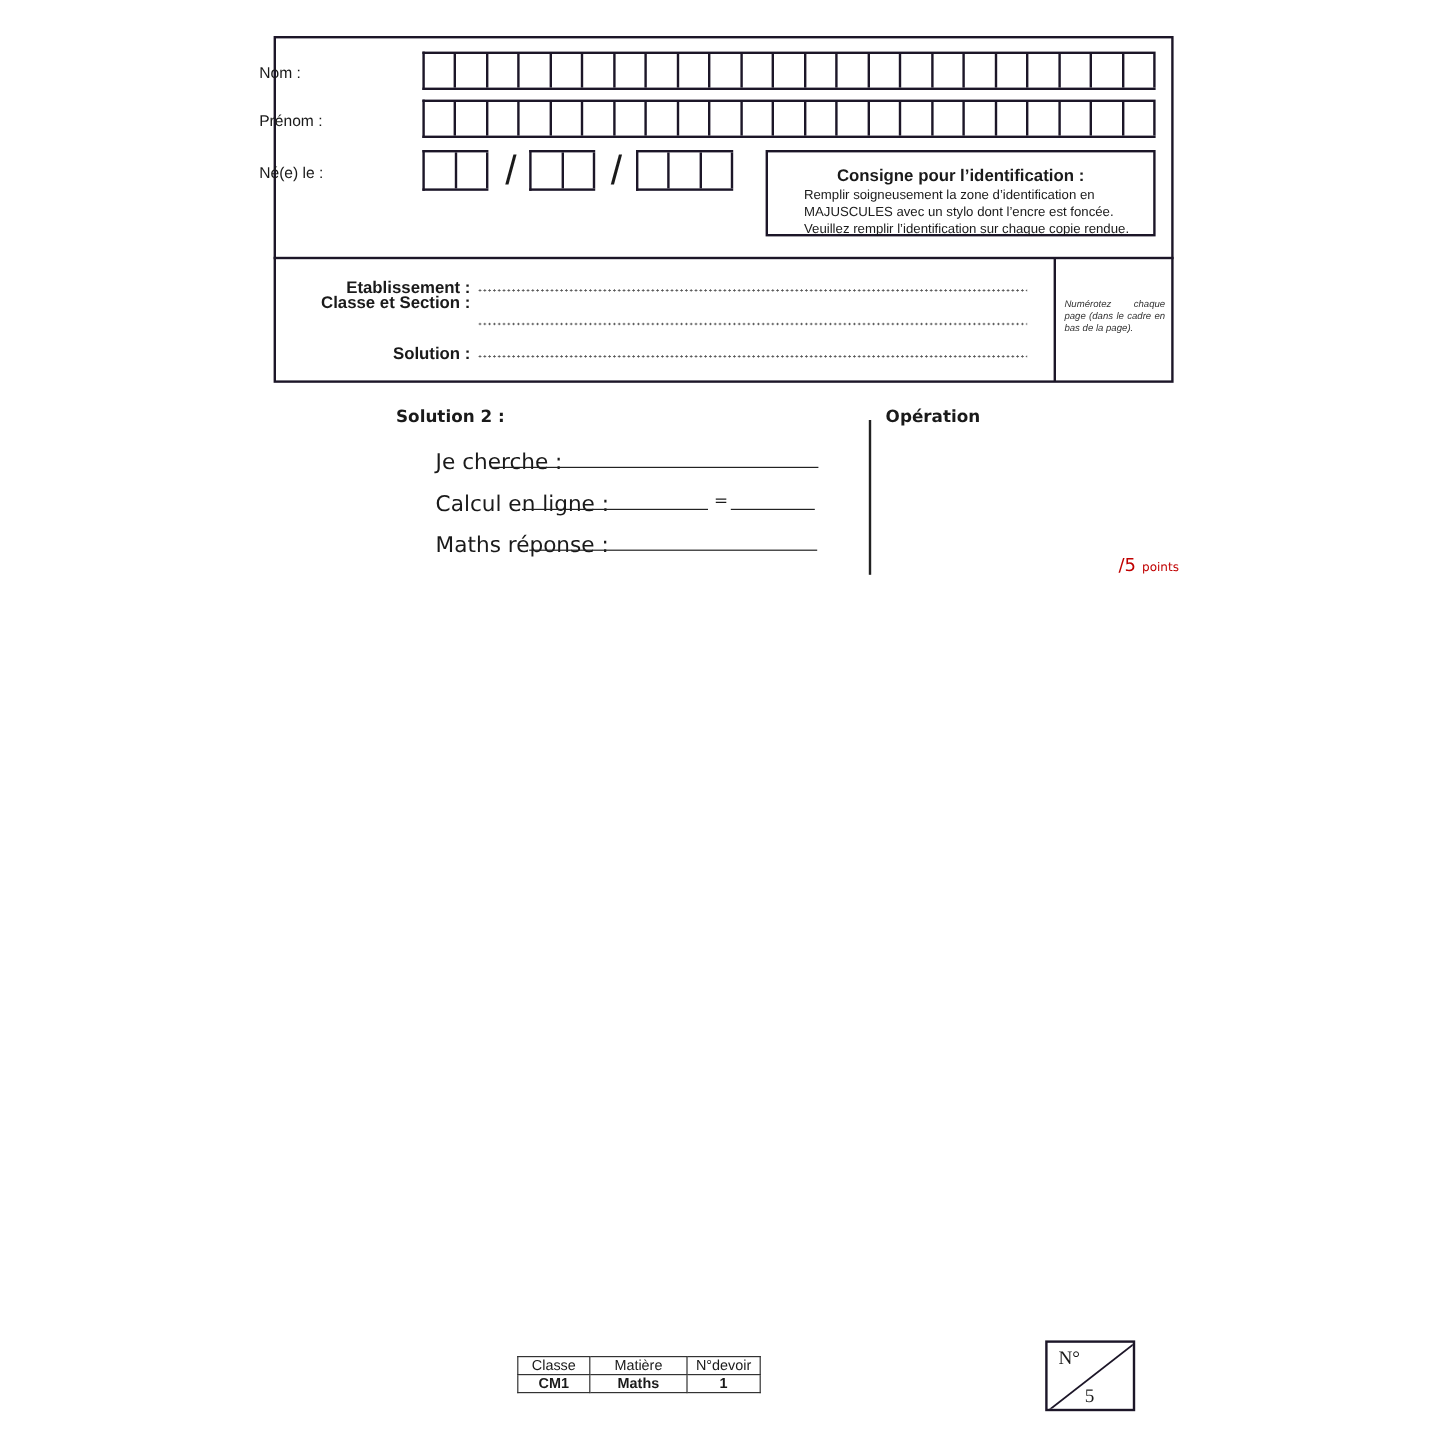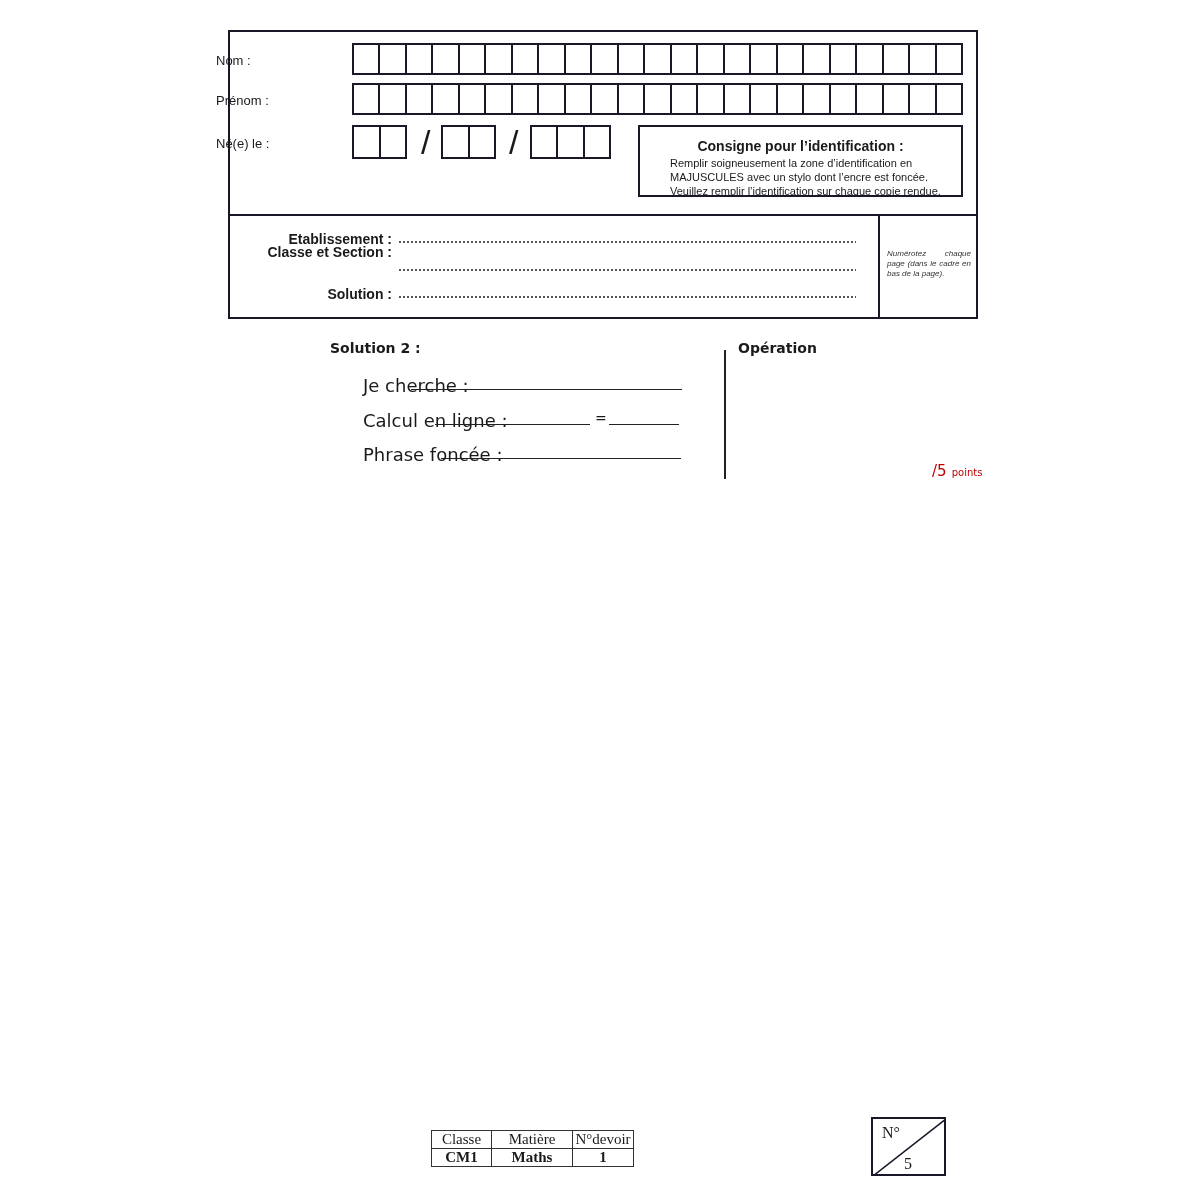--- a/index.html
+++ b/index.html
@@ -45,21 +45,21 @@
   .sol-row { position: absolute; left: 330px; font-size: 18px; margin-left: 33px; }
   .uline { position: absolute; height: 1px; background: #222; }
   .op-line { position: absolute; left: 724px; top: 350px; width: 2px; height: 129px; background: #222; }
   .op-title { position: absolute; left: 738px; top: 340px; font-size: 14px; font-weight: bold; }
   .points { position: absolute; left: 932px; top: 461px; color: #c00000; }
   .points .big { font-size: 15px; }
   .points .small { font-size: 10px; }
 
   table.meta {
     position: absolute; left: 431px; top: 1130px; border-collapse: collapse;
-    font-family: Liberation Serif, serif; font-size: 15px;
+    font-family: Liberation Sans, sans-serif; font-size: 12px;
   }
   table.meta td { border: 1px solid #333; text-align: center; height: 14px; padding: 0; }
   table.meta tr.vals td { font-weight: bold; }
 
   .numbox {
     position: absolute; left: 871px; top: 1117px; width: 75px; height: 59px;
     border: 2px solid #1c1628; box-sizing: border-box; overflow: hidden;
     font-family: "Liberation Serif", serif;
   }
   .numbox svg { position: absolute; left: 0; top: 0; }
@@ -163,21 +163,21 @@
 
 <div class="sol sol-title">Solution 2 :</div>
 <div class="sol sol-row" style="top:375px;">Je cherche :</div>
 <div class="uline" style="left:411px; top:389px; width:271px;"></div>
 
 <div class="sol sol-row" style="top:410px;">Calcul en ligne :</div>
 <div class="uline" style="left:435px; top:424px; width:155px;"></div>
 <div class="sol abs" style="left:595px; top:410px; font-size:14px;">=</div>
 <div class="uline" style="left:609px; top:424px; width:70px;"></div>
 
-<div class="sol sol-row" style="top:444px;">Phrase foncée :</div>
+<div class="sol sol-row" style="top:444px;">Maths réponse :</div>
 <div class="uline" style="left:441px; top:458px; width:240px;"></div>
 
 <div class="op-line"></div>
 <div class="sol op-title">Opération</div>
 <div class="sol points">
   <span class="big">/5</span>
   <span class="small">points</span>
 </div>
 
 <table class="meta">

